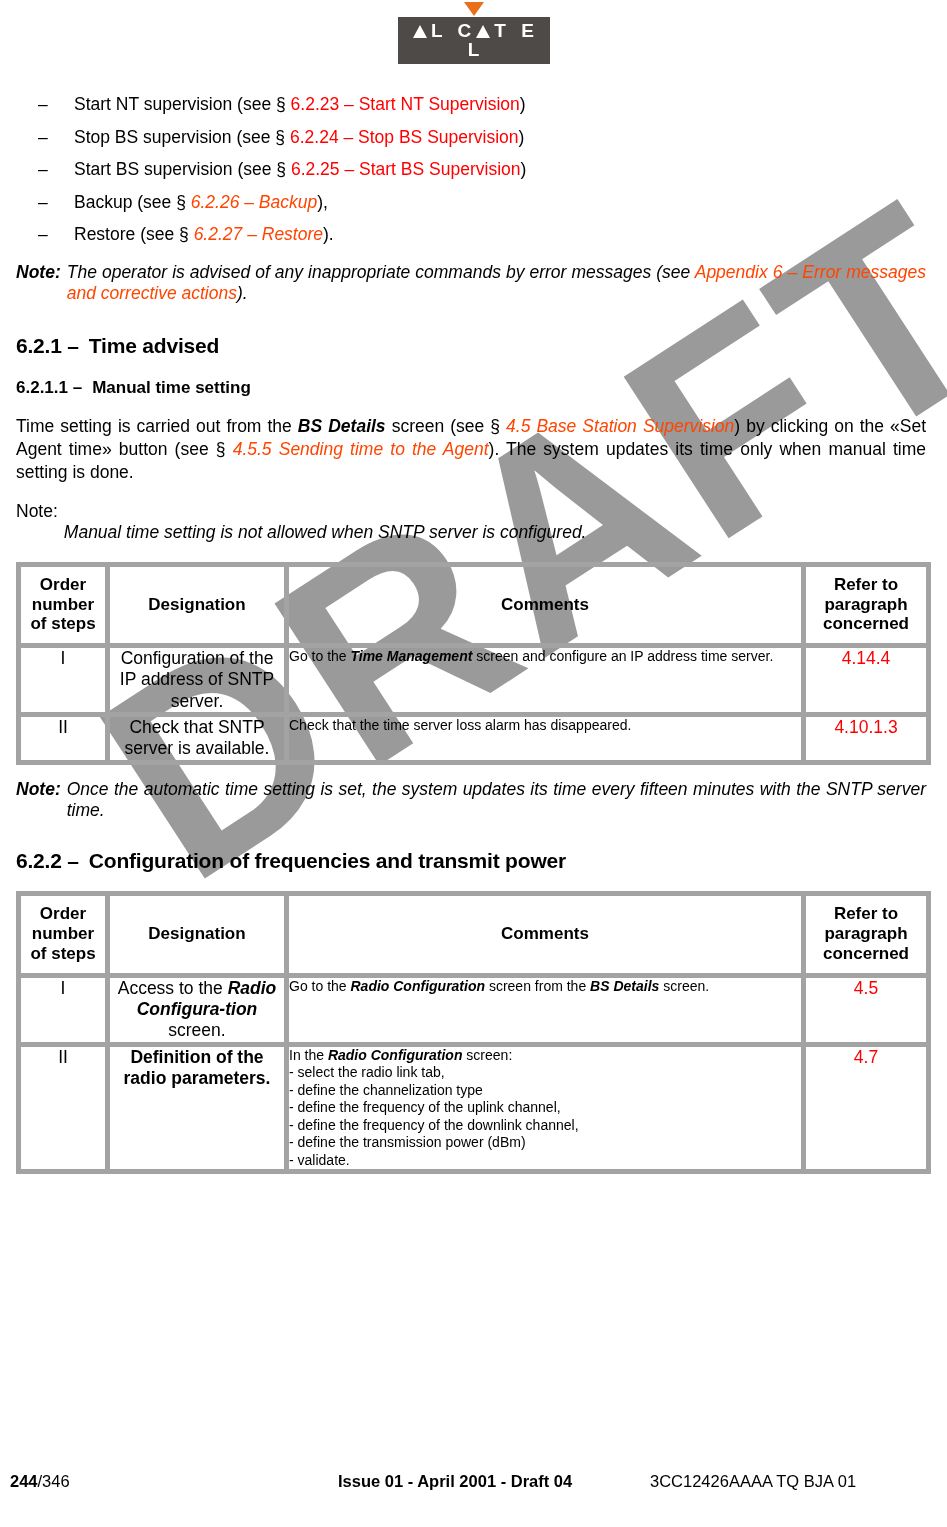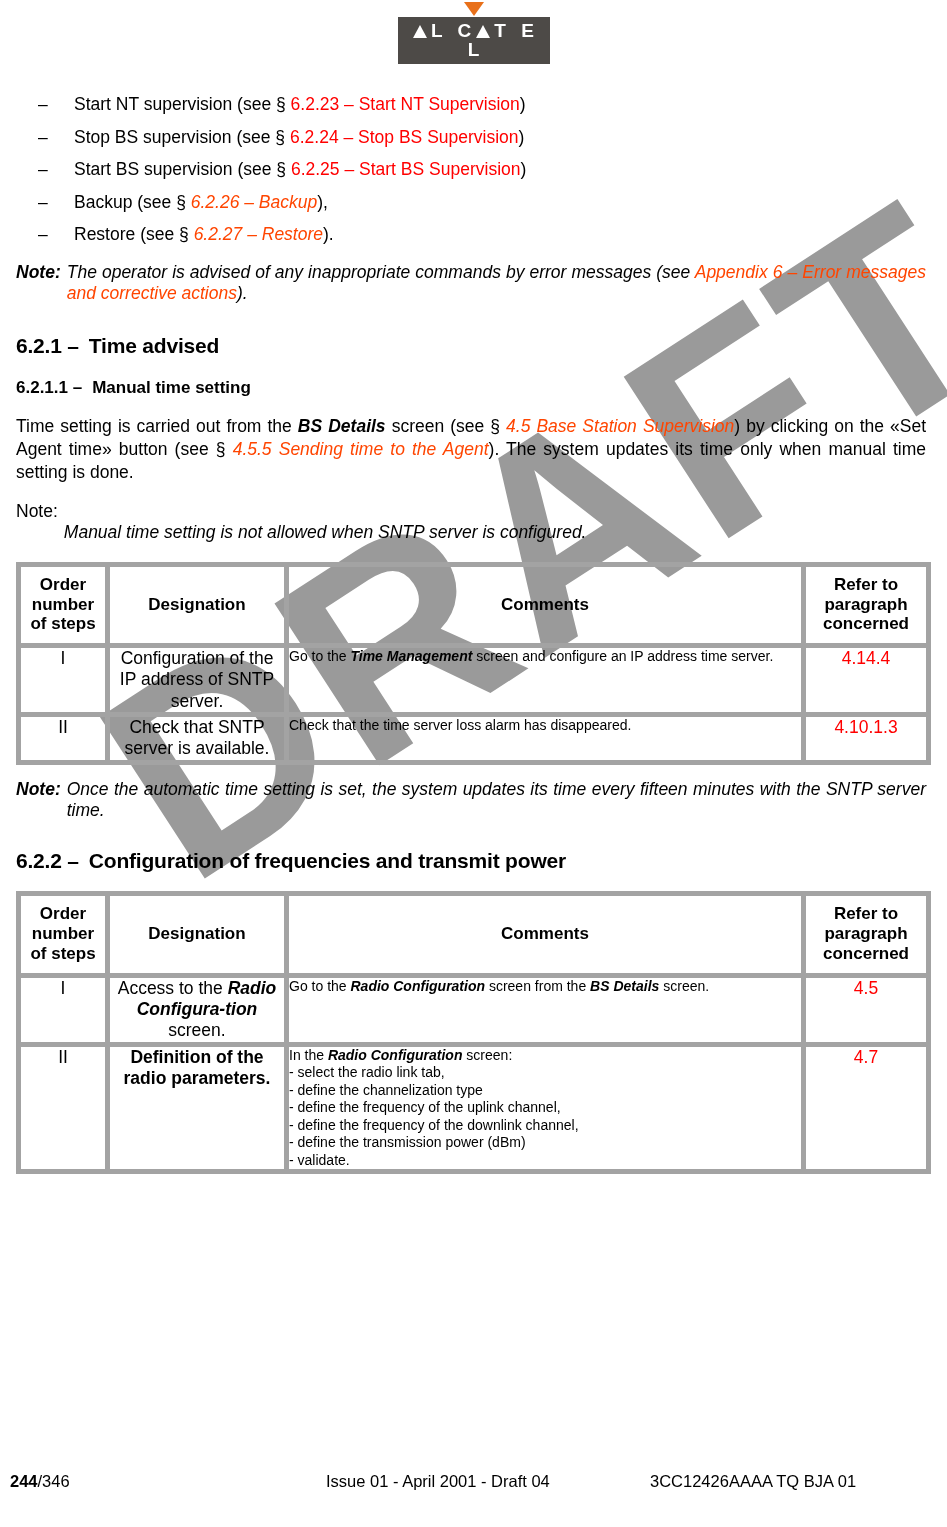--- a/index.html
+++ b/index.html
@@ -223,21 +223,21 @@
   
   #footer {
     position: absolute;
     left: 0;
     top: 1472px;
     width: 947px;
     font-size: 16.5px;
     z-index: 20;
   }
   #footer .fl { position: absolute; left: 10px; top: 0; }
-  #footer .fc { position: absolute; left: 326px; top: 0; }
+  #footer .fc { position: absolute; left: 338px; top: 0; font-weight: bold; }
   #footer .fr { position: absolute; left: 650px; top: 0; }
   #footer .pg { font-weight: bold; }
 </style>
 </head>
 <body>
 
 <div id="page">
 
   <div id="watermark">
     <div class="wm-text">DRAFT</div>

